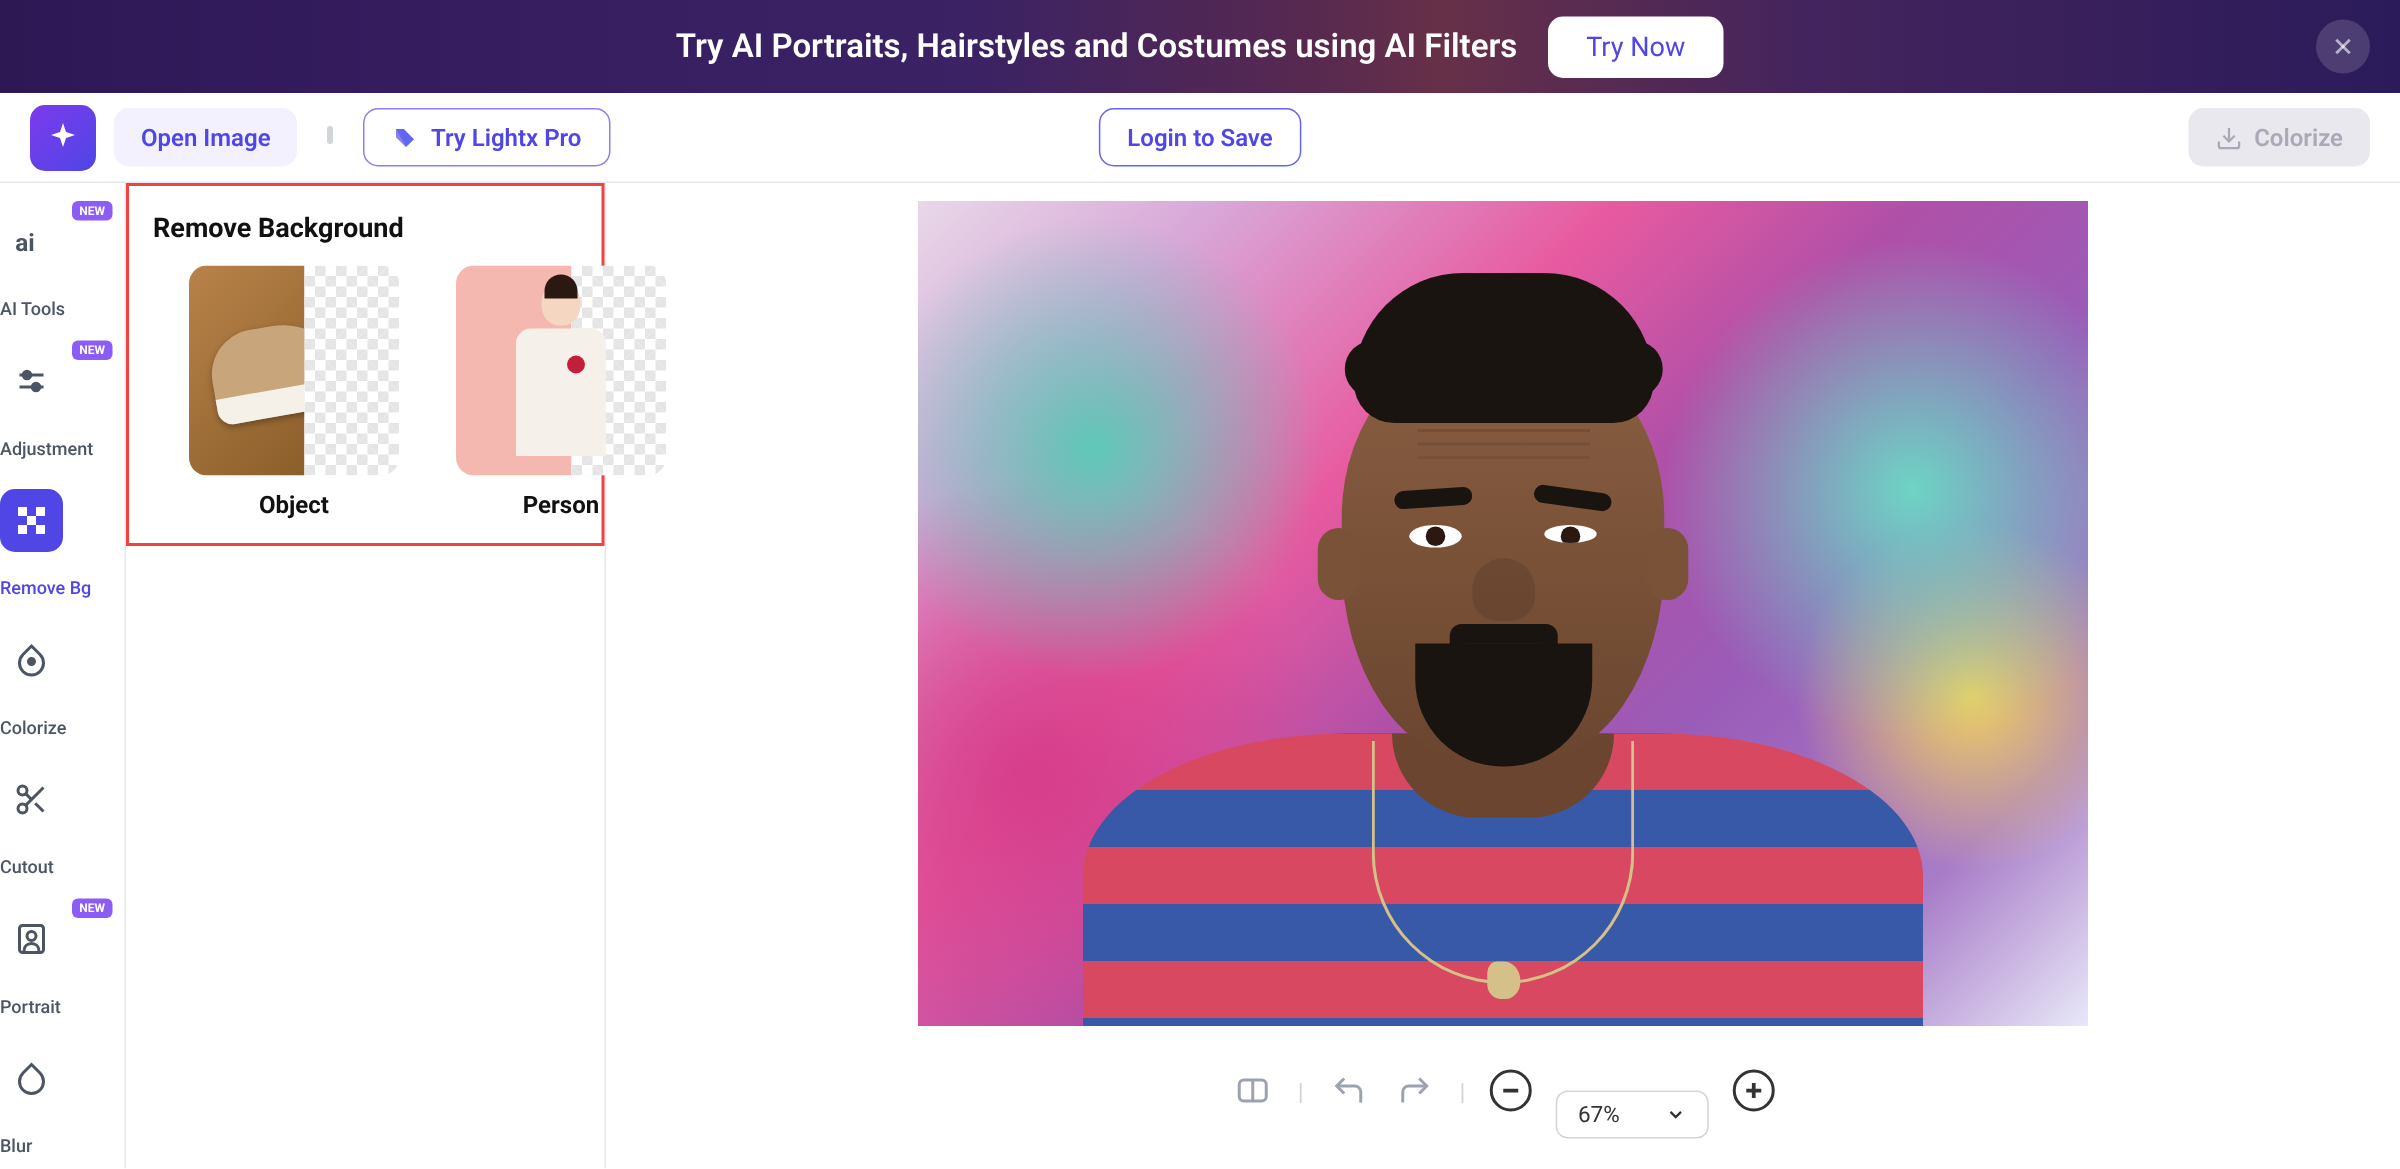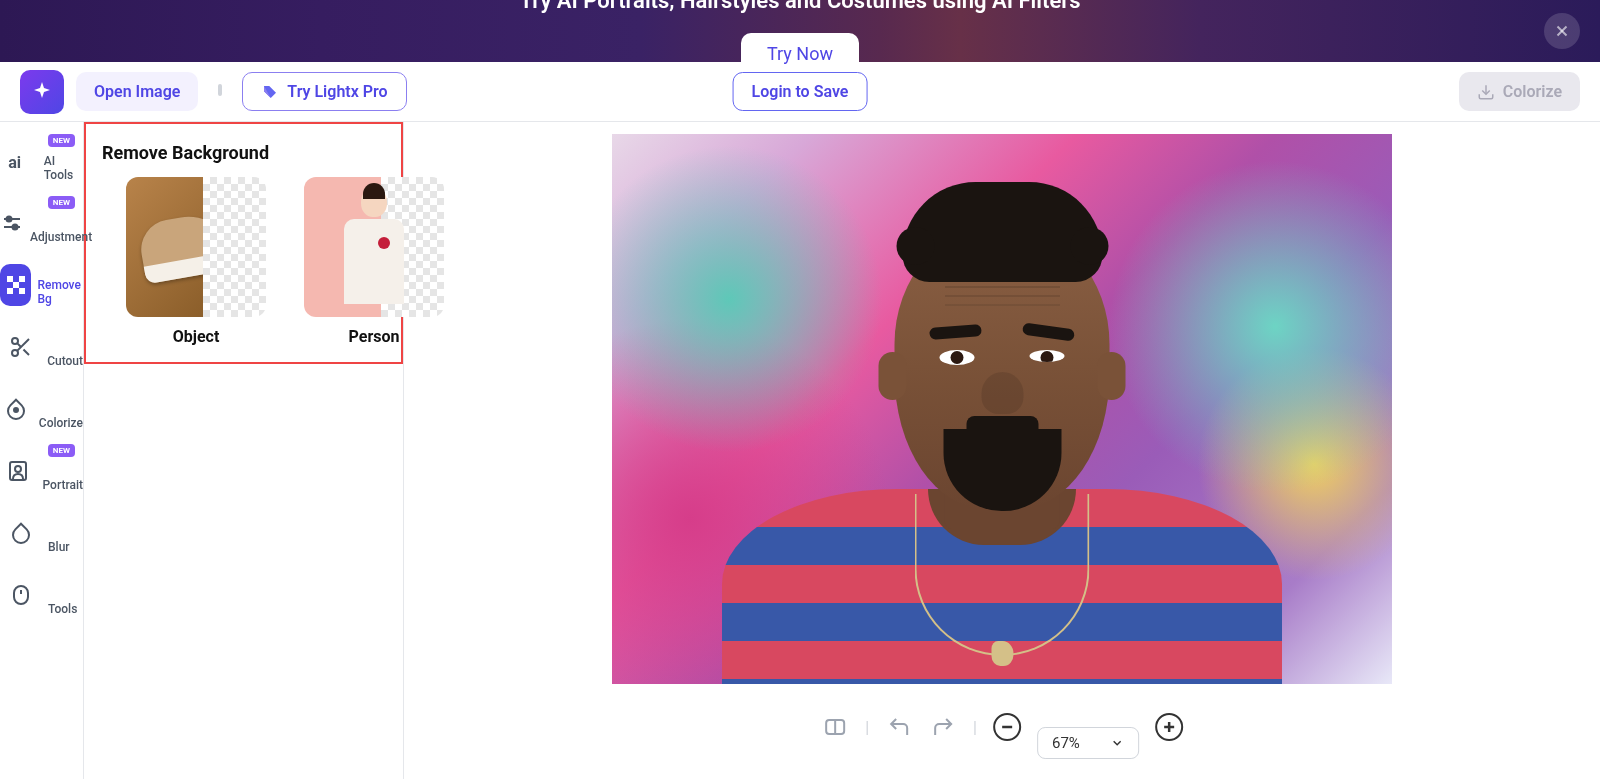--- a/index.html
+++ b/index.html
@@ -17,21 +17,20 @@
     
     
     .banner {
       height: 62px;
       background: linear-gradient(90deg, #2d1854 0%, #361d60 20%, #3a2265 40%, #58294f 55%, #673048 60%, #44245d 75%, #2b1b5a 100%);
       display: flex;
       align-items: center;
       justify-content: center;
       position: relative;
       gap: 20px;
-      flex-direction: column;
     }
     .banner-text {
       color: #fff;
       font-size: 22px;
       font-weight: 600;
     }
     .try-now-btn {
       background: #fff;
       color: #4f46e5;
       border: none;
@@ -152,22 +151,22 @@
       width: 84px;
       border-right: 1px solid #e5e7eb;
       display: flex;
       flex-direction: column;
       align-items: center;
       padding-top: 10px;
       gap: 4px;
     }
     .sidebar-item {
       display: flex;
-      flex-direction: row;
-      align-items: flex-end;
+      flex-direction: column;
+      align-items: flex-start;
       padding: 8px 0;
       width: 100%;
       cursor: pointer;
       gap: 6px;
       position: relative;
     }
     .sidebar-icon-box {
       width: 42px;
       height: 42px;
       display: flex;
@@ -693,37 +692,37 @@
             <rect x="9" y="9" width="6" height="6"></rect>
             <rect x="3" y="15" width="6" height="6"></rect>
             <rect x="15" y="15" width="6" height="6"></rect>
           </svg>
         </div>
       <span class="sidebar-label">Remove Bg</span>
     </div>
     <div class="sidebar-item">
       <div class="sidebar-icon-box">
           <svg width="24" height="24" viewBox="0 0 24 24" fill="none" stroke="currentColor" stroke-width="2">
+            <path d="M12 2.69l5.66 5.66a8 8 0 1 1-11.31 0z"></path>
+            <circle cx="12" cy="13" r="2" fill="currentColor"></circle>
+          </svg>
+        </div>
+      <span class="sidebar-label">Colorize</span>
+    </div>
+    <div class="sidebar-item">
+      <div class="sidebar-icon-box">
+          <svg width="24" height="24" viewBox="0 0 24 24" fill="none" stroke="currentColor" stroke-width="2">
             <circle cx="6" cy="6" r="3"></circle>
             <circle cx="6" cy="18" r="3"></circle>
             <line x1="20" y1="4" x2="8.12" y2="15.88"></line>
             <line x1="14.47" y1="14.48" x2="20" y2="20"></line>
             <line x1="8.12" y1="8.12" x2="12" y2="12"></line>
           </svg>
         </div>
       <span class="sidebar-label">Cutout</span>
-    </div>
-    <div class="sidebar-item">
-      <div class="sidebar-icon-box">
-          <svg width="24" height="24" viewBox="0 0 24 24" fill="none" stroke="currentColor" stroke-width="2">
-            <path d="M12 2.69l5.66 5.66a8 8 0 1 1-11.31 0z"></path>
-            <circle cx="12" cy="13" r="2" fill="currentColor"></circle>
-          </svg>
-        </div>
-      <span class="sidebar-label">Colorize</span>
     </div>
     <div class="sidebar-item">
       <div class="new-badge">NEW</div>
       <div class="sidebar-icon-box">
           <svg width="24" height="24" viewBox="0 0 24 24" fill="none" stroke="currentColor" stroke-width="2">
             <rect x="4" y="3" width="16" height="18" rx="2"></rect>
             <circle cx="12" cy="10" r="3"></circle>
             <path d="M7 20c0-3 2-5 5-5s5 2 5 5"></path>
           </svg>
         </div>

